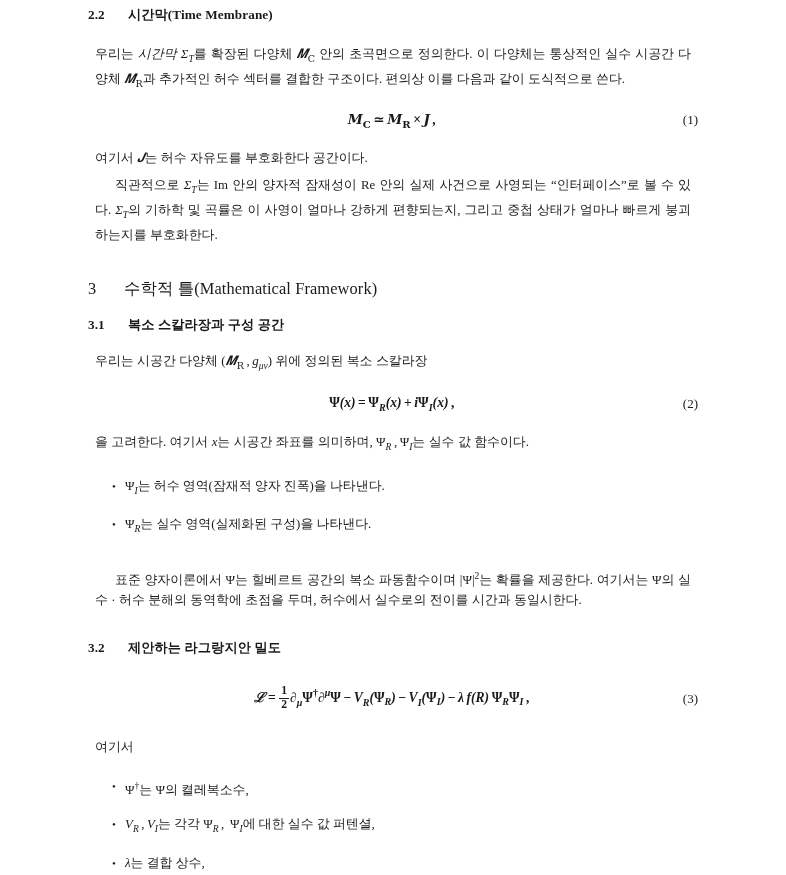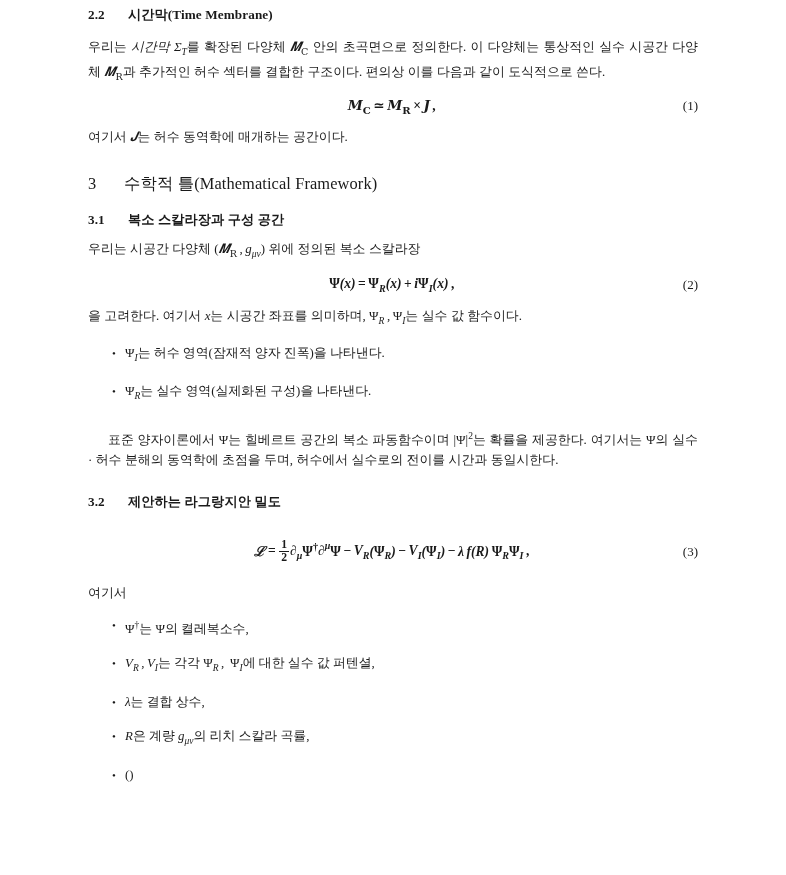--- a/index.html
+++ b/index.html
@@ -45,21 +45,21 @@
     line-height: 22px;
     margin: 0;
     letter-spacing: 0.1px;
   }
   .h-sec .num { display: inline-block; min-width: 36px; }
 
   
   p.body {
     font-size: 12.9px;
     line-height: 20.2px;
-    margin: 0;
+    margin: 7px;
     text-align: justify;
     text-justify: inter-word;
     word-spacing: 0.2px;
   }
   p.body.indent { text-indent: 20px; }
   p.body.noindent { text-indent: 0; }
 
   
   .math {
     font-family: "Liberation Serif", "DejaVu Serif", serif;
@@ -161,22 +161,23 @@
 
   <div class="sp10"></div>
 
   <div class="eqwrap">
     <span class="eqbody"><span class="cal">𝑴<sub class="mu bb">C</sub></span><span class="op">≃</span><span class="cal">𝑴<sub class="mu bb">R</sub></span><span class="op">×</span><span class="cal">𝑱</span><span class="op">,</span></span>
     <span class="eqno">(1)</span>
   </div>
 
   <div class="sp12"></div>
 
-  <p class="body noindent"><span>여기서 </span><span class="math cal">𝑱</span><span>는 허수 동역학에 매개하는 공간이다.</span></p>
-
+  <p class="body noindent"><span>여기서 </span><span class="math cal">𝑱</span><span>는 허수 자유도를 부호화한다 공간이다.</span></p>
+
+  <p class="body indent"><span>직관적으로 </span><span class="math">Σ<sub class="mi">T</sub></span><span>는 Im 안의 양자적 잠재성이 Re 안의 실제 사건으로 사영되는 “인터페이스”로 볼 수 있다. </span><span class="math">Σ<sub class="mi">T</sub></span><span>의 기하학 및 곡률은 이 사영이 얼마나 강하게 편향되는지, 그리고 중첩 상태가 얼마나 빠르게 붕괴하는지를 부호화한다.</span></p>
 
   <div class="sp26"></div>
 
   <div class="h-sec">
     <span class="num">3</span><span>수학적 틀(Mathematical Framework)</span>
   </div>
 
   <div class="sp16"></div>
 
   <div class="h-sub">

